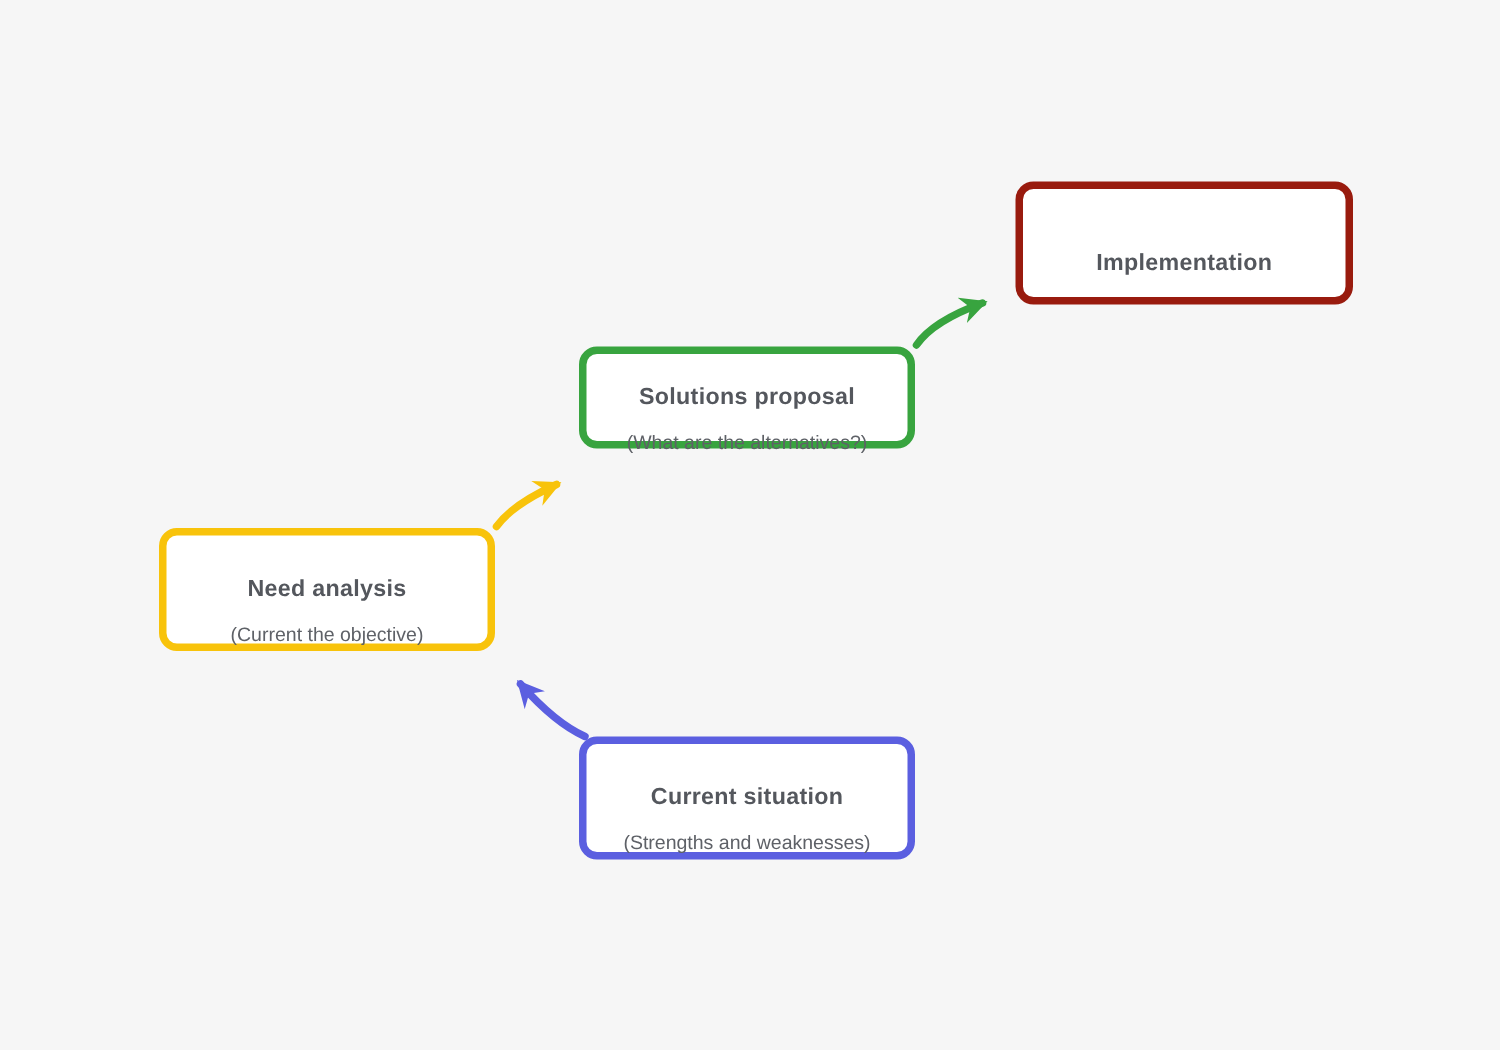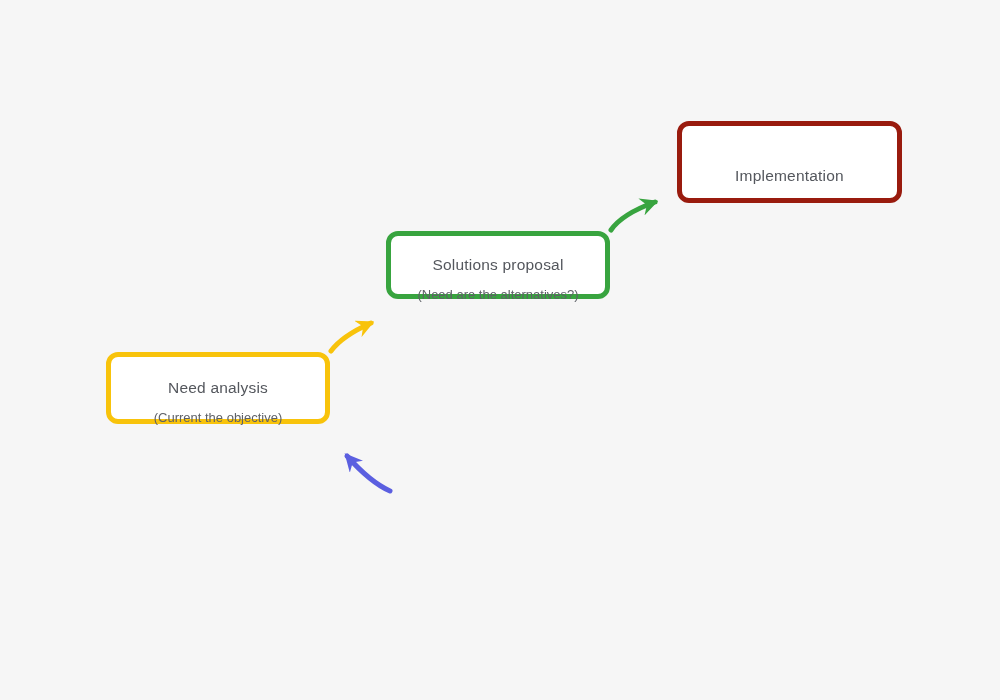--- a/index.html
+++ b/index.html
@@ -23,21 +23,21 @@
     border: 5px solid #888;
     border-radius: 12px;
     display: flex;
     flex-direction: column;
     align-items: center;
     justify-content: center;
     gap: 13px;
     text-align: center;
   }
   .node-title {
-    font-weight: normal;
+    font-weight: bold;
     font-size: 15.5px;
     letter-spacing: 0.2px;
     color: var(--title-color, #54575d);
     margin-top: 28px;
   }
   .node-subtitle {
     font-size: 13px;
     color: var(--subtitle-color, #5e6167);
   }
   .node-subtitle:empty { display: none; }
@@ -62,29 +62,33 @@
       </marker>
       <marker id="head-2" viewBox="0 0 10 10" refX="8" refY="5" markerWidth="3.6" markerHeight="3.6" orient="auto">
         <path d="M0,0 L10,5 L0,10 L3.2,5 Z" fill="#38a43f"></path>
       </marker>
     </defs>
     <path class="arrow-path" marker-end="url(#head-0)" d="M 390 491 Q 370 482 347 456" stroke="#5b5fe0"></path>
     <path class="arrow-path" marker-end="url(#head-1)" d="M 331 351 Q 342 336 371 323" stroke="#f8c30b"></path>
     <path class="arrow-path" marker-end="url(#head-2)" d="M 611 230 Q 622 214 655 202" stroke="#38a43f"></path>
   </svg>
 
+  <div class="node" style="left: 386px; top: 491px; width: 224px; height: 82px; border-color: rgb(91, 95, 224); background: rgb(255, 255, 255);">
+    <div class="node-title">Current situation</div>
+    <div class="node-subtitle">(Strengths and weaknesses)</div>
+  </div>
 
-  <div class="node" style="left: 106px; top: 352px; width: 224px; height: 72px; border-color: rgb(248, 195, 11); background: rgb(255, 255, 255);">
+  <div class="node" style="left: 106px; top: 352px; width: 224px; height: 82px; border-color: rgb(248, 195, 11); background: rgb(255, 255, 255);">
     <div class="node-title">Need analysis</div>
     <div class="node-subtitle">(Current the objective)</div>
   </div>
 
   <div class="node" style="left: 386px; top: 231px; width: 224px; height: 68px; border-color: rgb(56, 164, 63); background: rgb(255, 255, 255);">
     <div class="node-title">Solutions proposal</div>
-    <div class="node-subtitle">(Need are the alternatives?)</div>
+    <div class="node-subtitle">(What are the alternatives?)</div>
   </div>
 
   <div class="node" style="left: 677px; top: 121px; width: 225px; height: 82px; border-color: rgb(153, 27, 14); background: rgb(255, 255, 255);">
     <div class="node-title">Implementation</div>
 
   </div>
 
 </div>
 
 </body></html>

